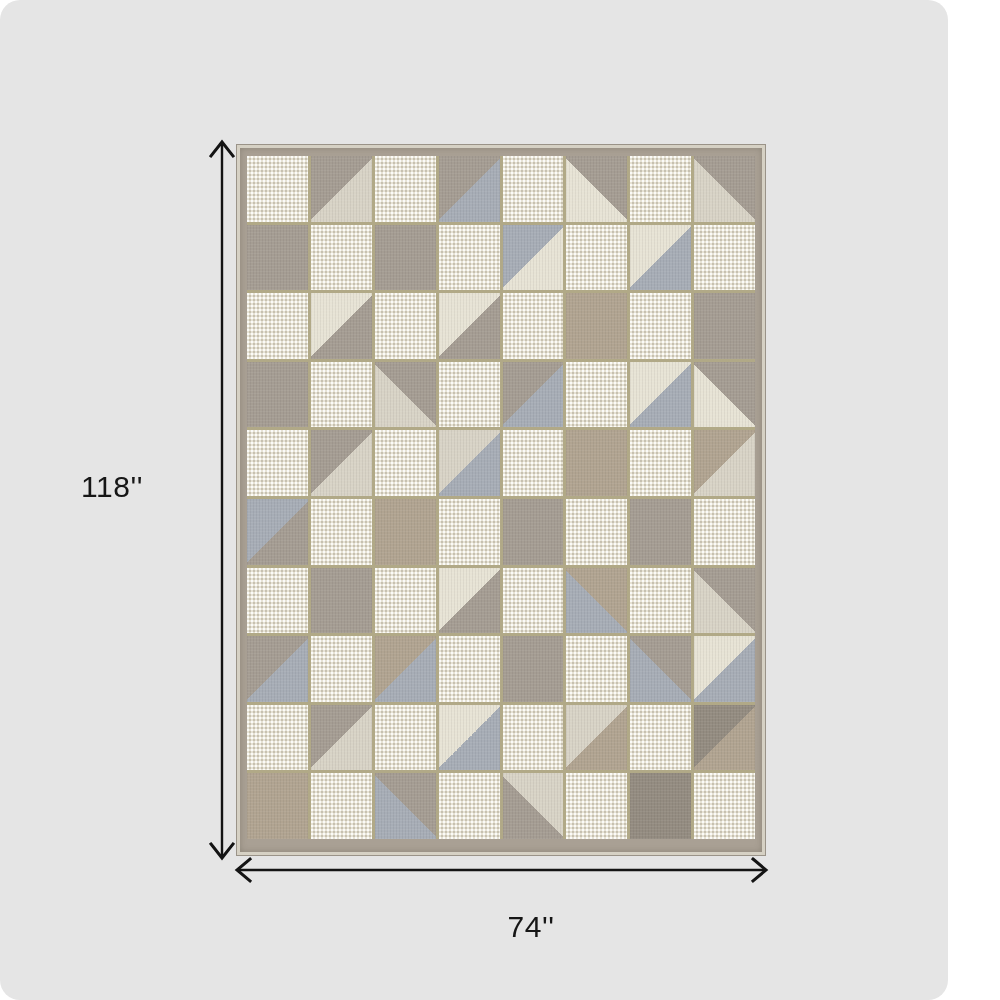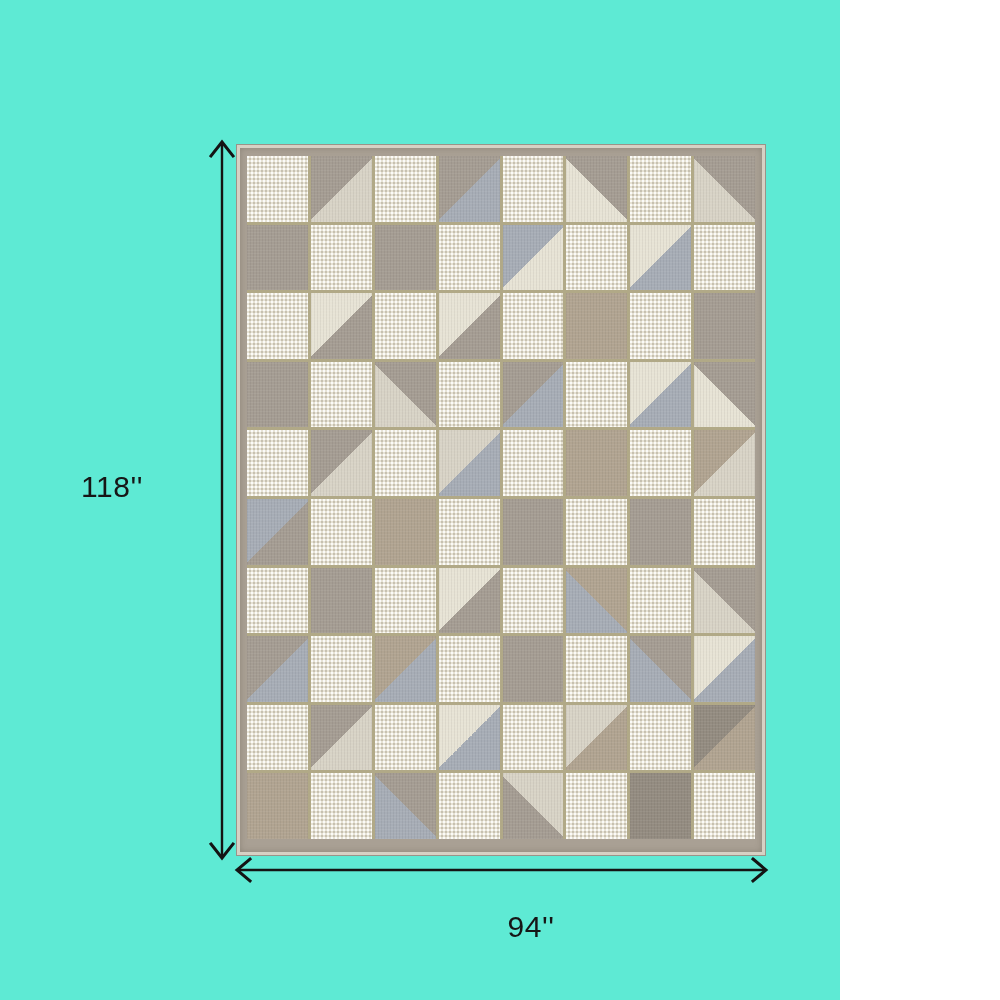--- a/index.html
+++ b/index.html
@@ -1,21 +1,22 @@
 <!DOCTYPE html>
 <html><head>
 <meta charset="utf-8">
 <style>
   html,body{margin:0;padding:0;background:#ffffff;}
   .canvas{
     position:relative;
-    width:840px;height:1000px;
-    background:#5eead4;
+    width:948px;height:1000px;
+    background:#e5e5e5;
     font-family:"Liberation Sans", sans-serif;
     overflow:hidden;
+    border-radius:20px;
   }
   
   .dim-svg{position:absolute;left:0;top:0;}
   .dim-label{
     position:absolute;
     color:#161616;
     font-size:30px;
     line-height:34px;
     text-align:center;
     letter-spacing:0.5px;
@@ -150,15 +151,15 @@
       <path d="M211,156 L222,142 L233,156" stroke-width="3"></path>
       <path d="M211,844 L222,858 L233,844" stroke-width="3"></path>
 
       <line x1="239" y1="870" x2="764" y2="870" stroke-width="2.4"></line>
       <path d="M250,859 L237,870 L250,881" stroke-width="3"></path>
       <path d="M753,859 L766,870 L753,881" stroke-width="3"></path>
     </g>
   </svg>
 
   <span class="dim-label height">118''</span>
-  <span class="dim-label width">94''</span>
+  <span class="dim-label width">74''</span>
 
 </div>
 
 </body></html>

